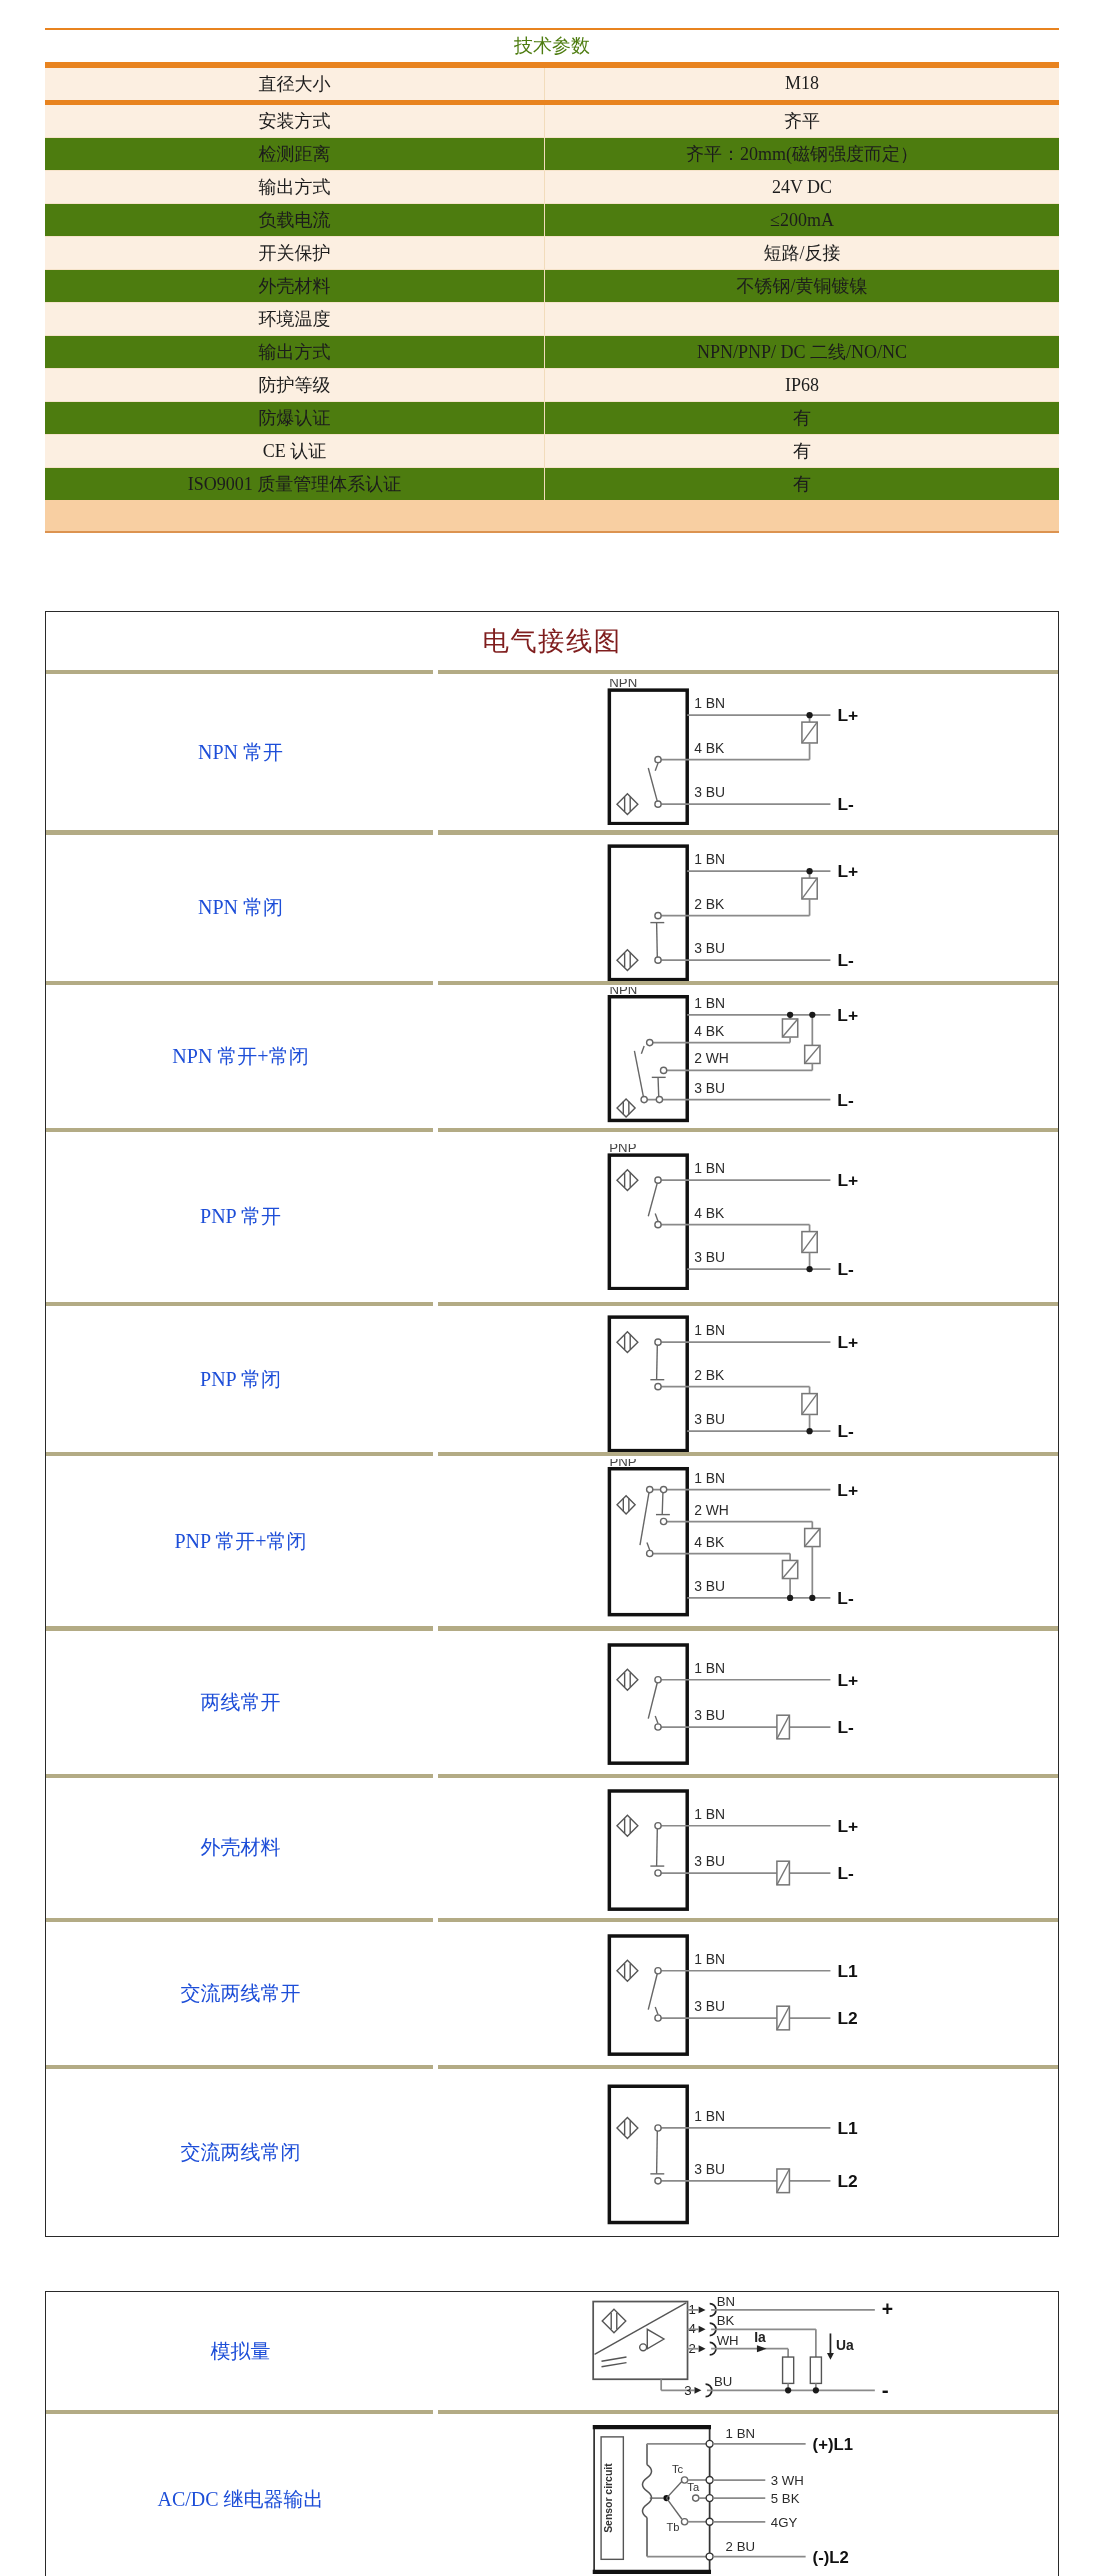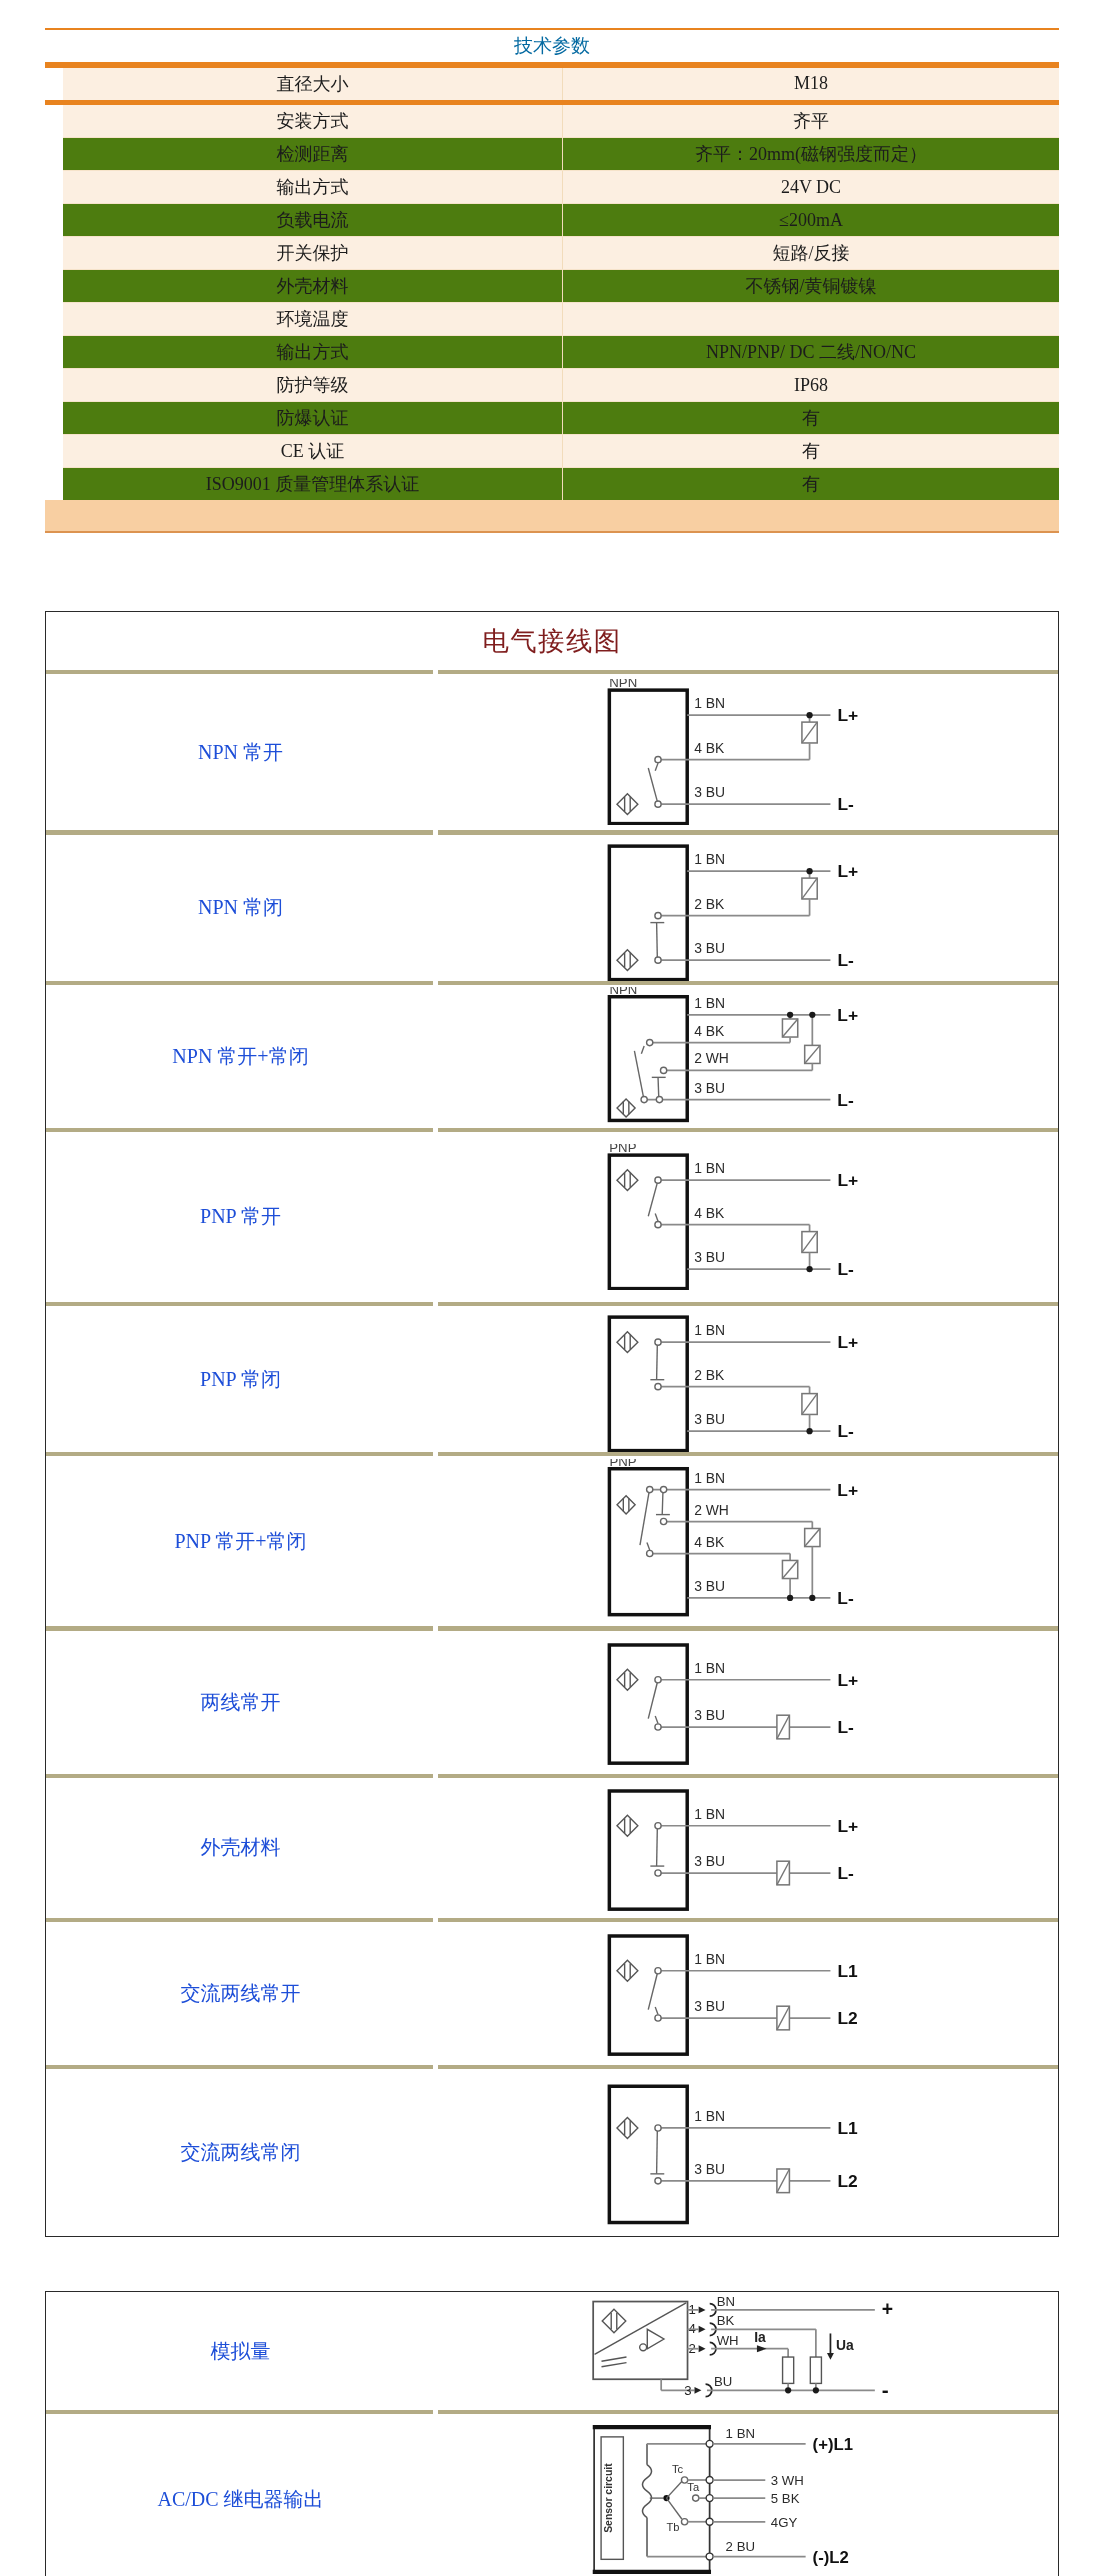--- a/index.html
+++ b/index.html
@@ -1,23 +1,23 @@
 <!DOCTYPE html>
 <html style="font-size:11px"><head>
 <meta charset="utf-8">
 <style>
   html,body{margin:0;padding:0;background:#ffffff;}
   body{width:1104px;min-height:2576px;font-family:"Liberation Serif",serif;color:#1c1c1c;position:relative;}
   .page{padding:28px 45px 0 45px;}
 
   
   .spec{border-top:2.8px solid #E8831F;}
-  .spec-hdr{height:32px;display:flex;align-items:center;justify-content:center;font-size:19px;color:#0369a1;background:#fff;}
+  .spec-hdr{height:32px;display:flex;align-items:center;justify-content:center;font-size:19px;color:#4d7c0f;background:#fff;}
   .obar{height:5.6px;background:#E8831F;}
-  .srow{display:flex;height:32px;font-size:18px;margin-left:18px;}
+  .srow{display:flex;height:32px;font-size:18px;}
   .srow .c1{width:499px;border-right:1.4px solid #F2DCBB;display:flex;align-items:center;justify-content:center;}
   .srow .c2{flex:1;display:flex;align-items:center;justify-content:center;}
   .srow.peach{background:#FCEFE1;}
   .srow.white{background:#4d7c0f;}
   .srow.thin{border-bottom:1.4px solid #F6E3CA;}
   .band{height:31px;background:#F8CFA2;border-bottom:2.8px solid #DC9350;}
 
   
   .wtable{margin-top:78px;border:1.4px solid #2A2A2A;background:#fff;}
   .btable{margin-top:54px;border:1.4px solid #2A2A2A;background:#fff;}

